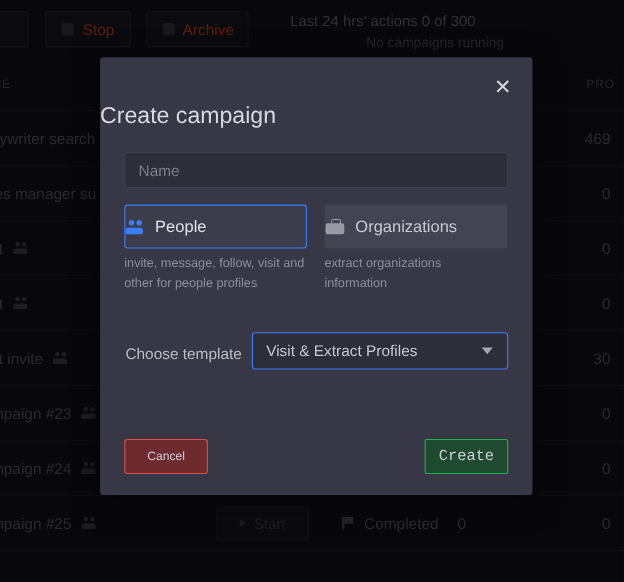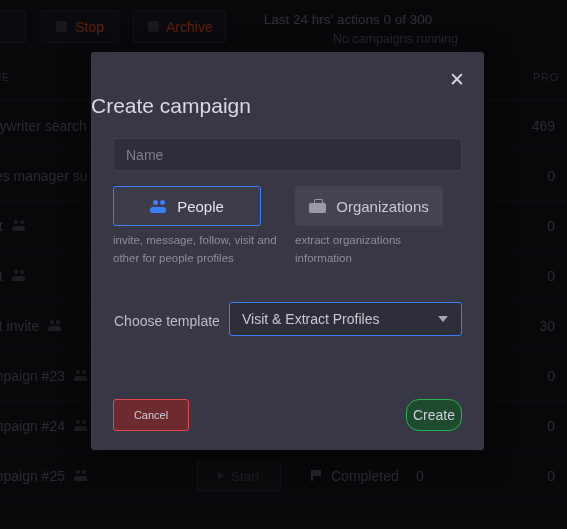--- a/index.html
+++ b/index.html
@@ -176,23 +176,23 @@
     padding: 0 12px;
     font-family: "Liberation Sans", sans-serif;
     outline: none;
   }
   #campaign-name-input::placeholder { color: #7e7e8b; }
 
   
   .type-card {
     position: absolute;
     top: 134px;
-    width: 148px; height: 40px;
-    border-radius: 3px;
-    display: flex; align-items: center; justify-content: center;
+    width: 166px; height: 40px;
+    border-radius: 3px;
+    display: flex; align-items: center; justify-content: flex-start;
     gap: 10px;
     font-size: 15px;
     cursor: pointer;
   }
   #type-card-people {
     left: 22px;
     background: #3c3c4b;
     border: 1.5px solid #3b7dfb;
     color: #e2e2ea;
   }
@@ -282,28 +282,28 @@
     border: 1px solid #e34b4b;
     border-radius: 3px;
     color: #cfcfd8;
     font-size: 11px;
     cursor: pointer;
     font-family: "Liberation Sans", sans-serif;
   }
   #create-button {
     position: absolute;
     right: 22px; top: 347px;
-    width: 56px; height: 32px;
+    width: 76px; height: 32px;
     background: #1e4a30;
     border: 1px solid #22b34e;
-    border-radius: 13px;
+    border-radius: 2px;
     color: #cfcfd8;
     font-size: 14px;
     cursor: pointer;
-    font-family: Liberation Sans, sans-serif;
+    font-family: Liberation Mono, monospace;
   }
 </style>
 </head>
 <body>
 
 <div id="app-background">
 
   <div id="top-toolbar">
     <div class="toolbar-btn" id="toolbar-btn-partial">
       

